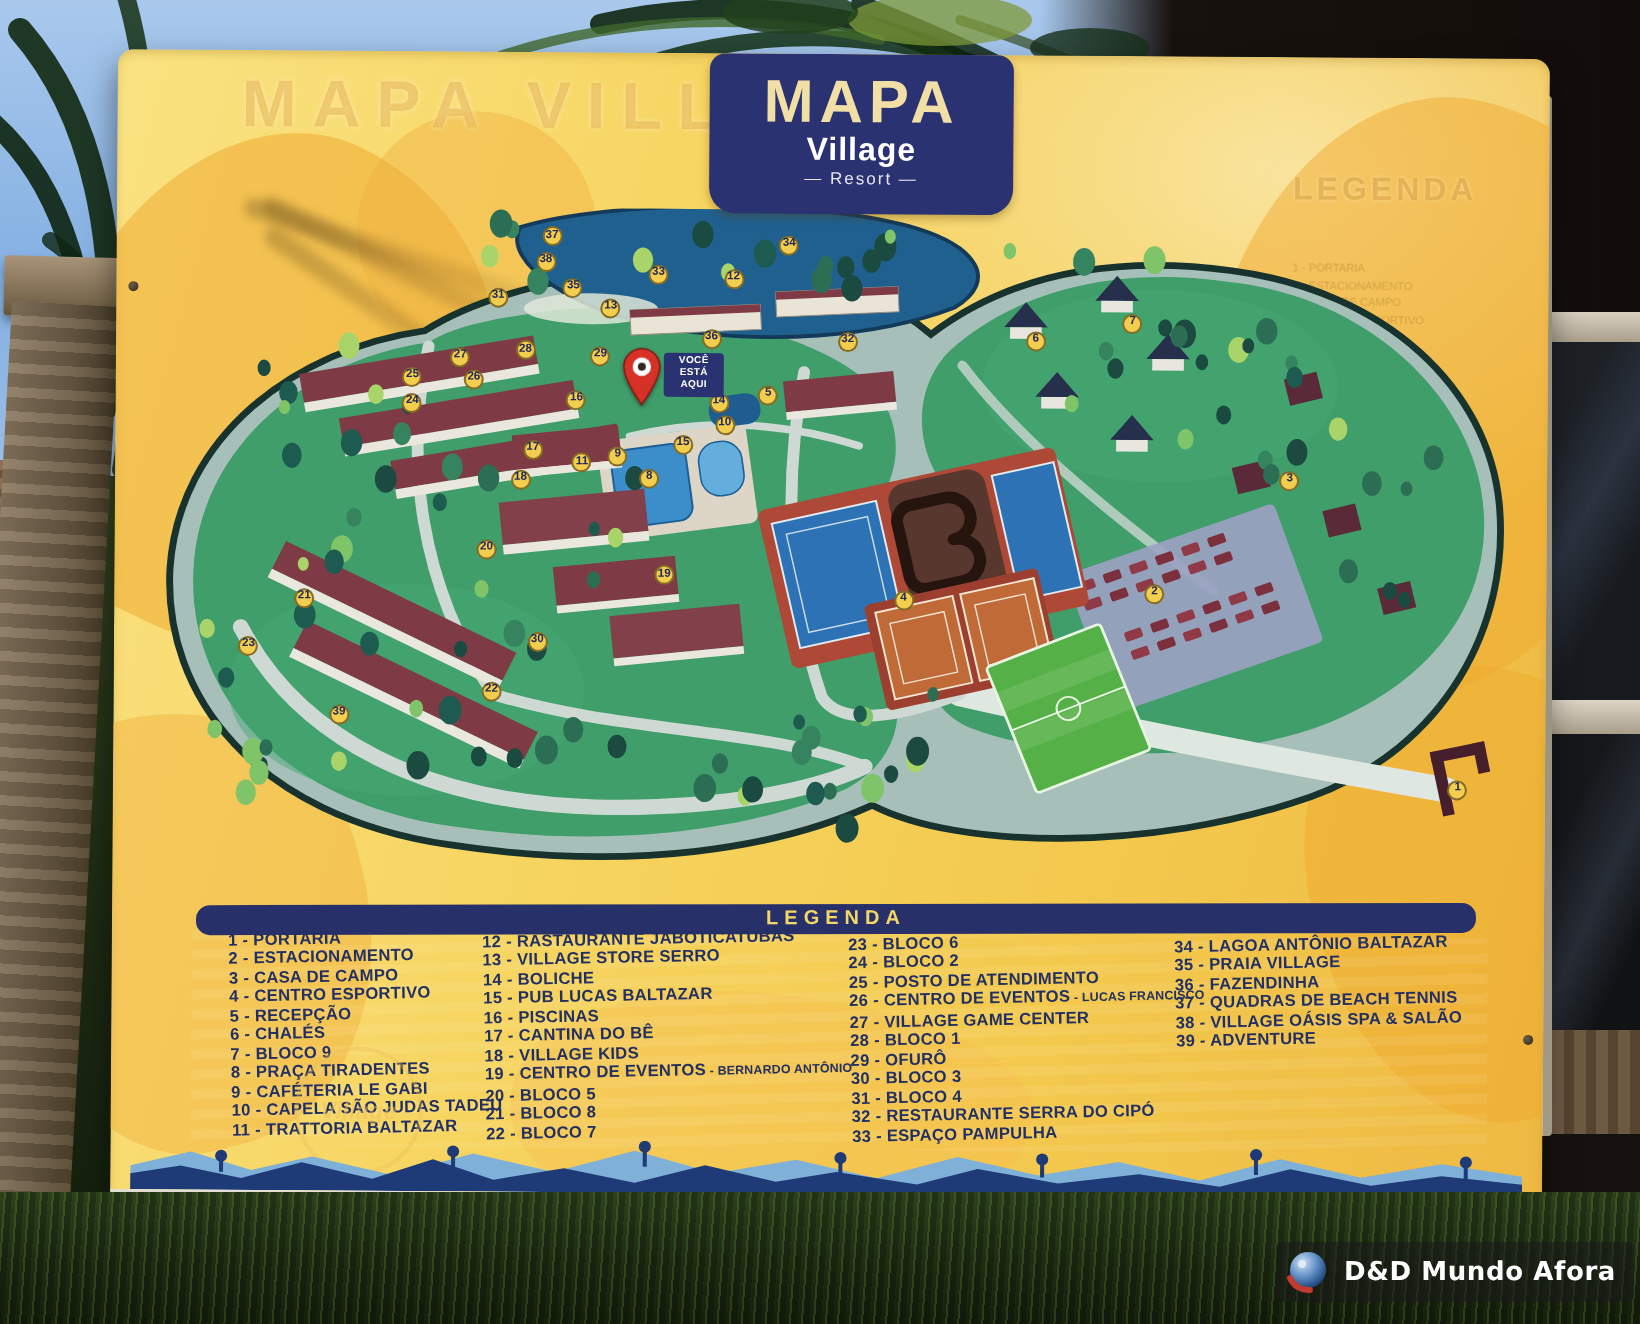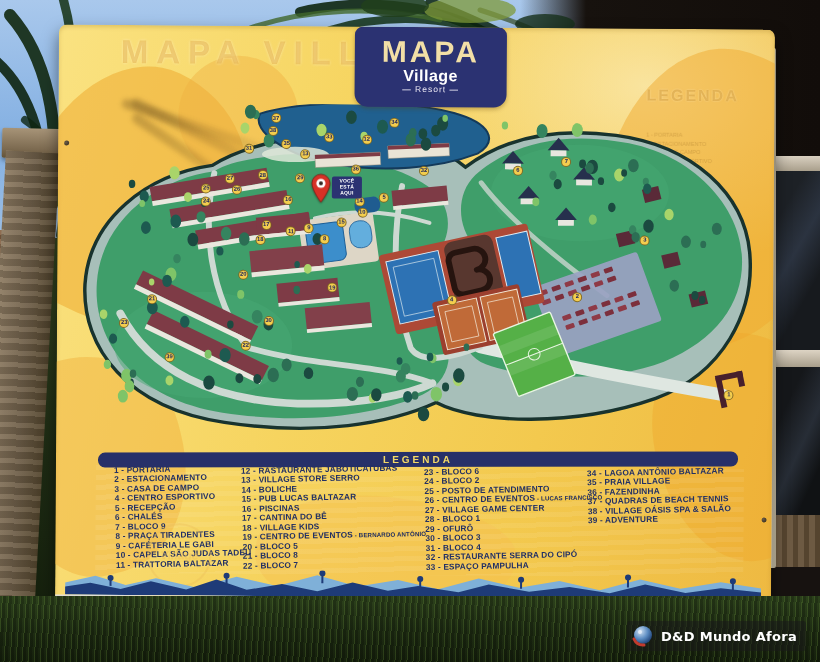--- a/index.html
+++ b/index.html
@@ -28,21 +28,21 @@
   .post{left:6px;top:152px;width:54px;height:470px;transform:rotate(3.2deg);transform-origin:top center;
      background:linear-gradient(90deg,#8f7d64,#70604a 55%,#55472f);}
   .post::after{content:"";position:absolute;inset:0;
      background:repeating-linear-gradient(180deg,rgba(0,0,0,.14) 0 7px,rgba(255,255,255,.06) 7px 12px);}
   .grass{left:0;top:596px;width:820px;height:66px;z-index:6;
      background:linear-gradient(180deg,#33491f,#22311427 0) , linear-gradient(180deg,#2e441d 0%,#1d2b12 55%,#131d0b 100%);}
   .grass::after{content:"";position:absolute;inset:0;
      background:repeating-linear-gradient(94deg,rgba(0,0,0,0) 0 2px,rgba(116,156,64,.22) 2px 3px,rgba(0,0,0,.22) 3px 6px);}
 
   
-  .wm{right:14px;bottom:11px;z-index:8;display:flex;align-items:center;gap:6px;
+  .wm{right:3px;bottom:11px;z-index:8;display:flex;align-items:center;gap:6px;
       background:rgba(25,25,25,.55);padding:3px 9px 3px 4px;border-radius:3px;}
   .wm-text{color:#fff;font-size:13px;font-weight:700;font-family:"DejaVu Sans",sans-serif;letter-spacing:.3px;}
 
   
   .sign{left:57px;top:27px;width:716px;height:578px;z-index:5;border-radius:8px;overflow:hidden;
      transform:rotate(.4deg);
      background:
        radial-gradient(ellipse 420px 300px at 82% 10%,rgba(255,250,225,.55),rgba(255,250,225,0) 62%),
        linear-gradient(105deg,#fae281 0%,#f6d45f 38%,#f3c94e 68%,#eeb942 100%);
      box-shadow:0 8px 16px rgba(0,0,0,.5), inset 0 2px 4px rgba(140,100,20,.25);}

